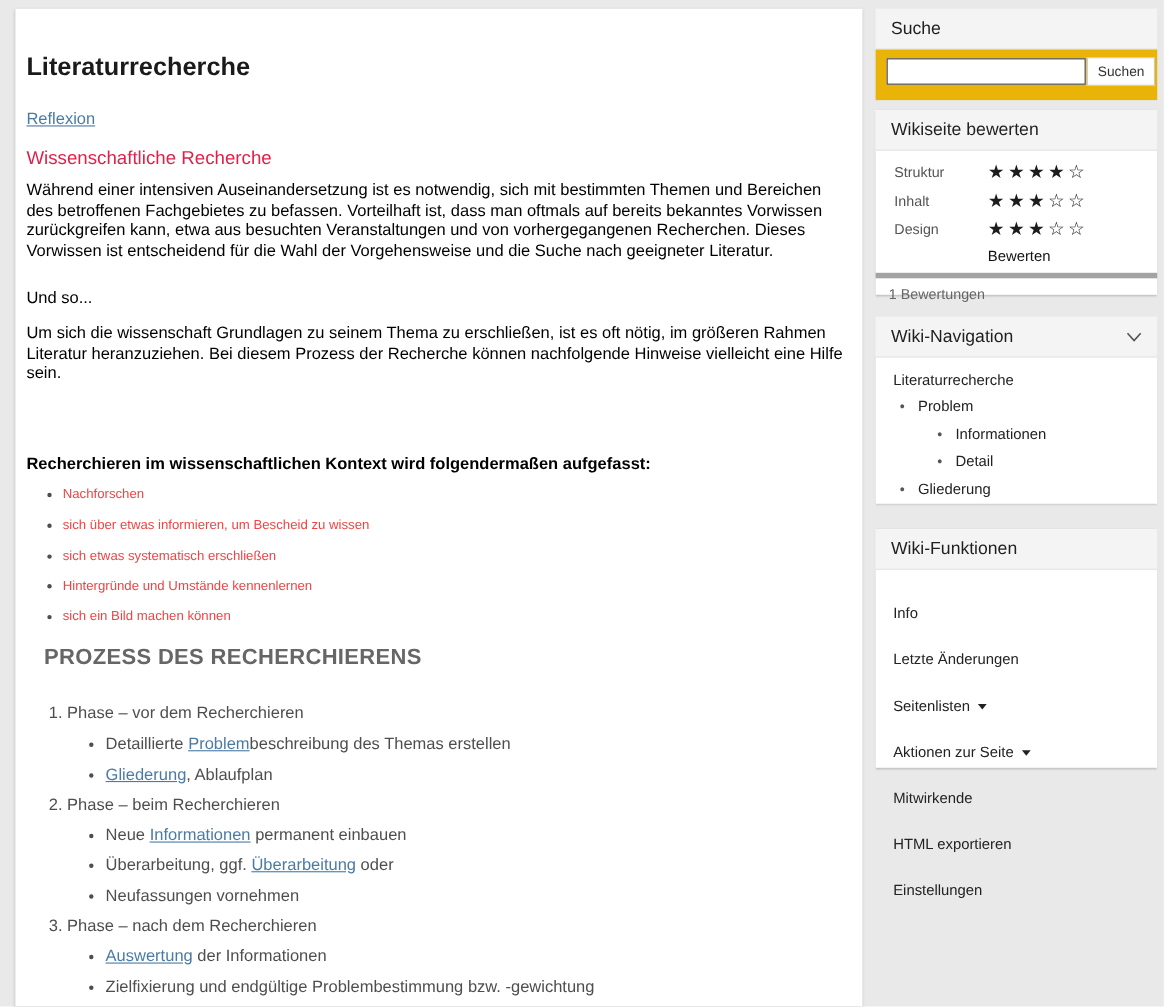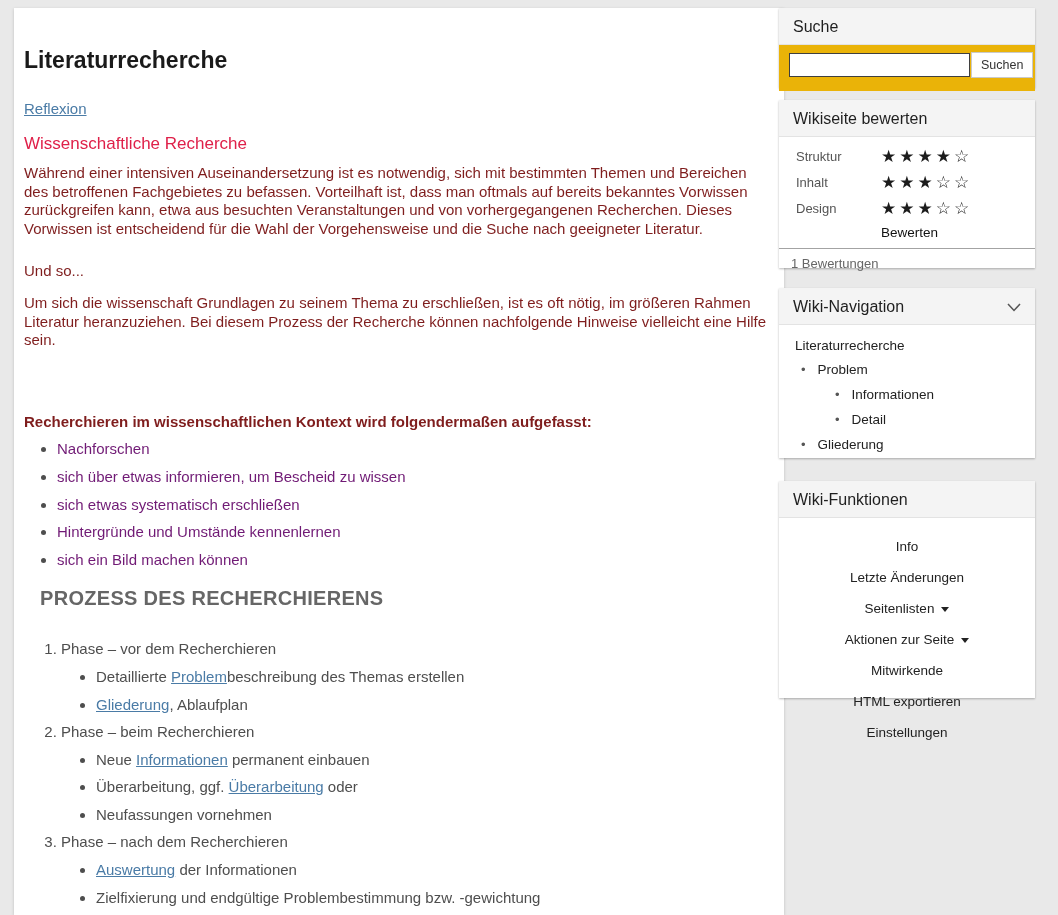--- a/index.html
+++ b/index.html
@@ -14,36 +14,36 @@
   
   .main-panel {
     position:absolute; left:14px; top:8px; width:770px; height:907px;
     background:#ffffff; box-shadow:0 1px 3px rgba(0,0,0,.18);
     padding:0 14px 0 10px; overflow:hidden;
   }
   .page-title { margin:38px 0 0; font-size:23px; line-height:28px; font-weight:700; color:#1a1a1a; }
   a.link { color:#4a7ba6; text-decoration:underline; cursor:pointer; }
   .reflexion { display:inline-block; margin-top:25px; font-size:15px; line-height:19px; }
   .section-heading { margin:15px 0 0; font-size:17px; line-height:21px; font-weight:400; color:#df2049; }
-  .body-p { margin:10px 0 0; font-size:15px; line-height:18.6px; color:#7f1d1d; }
+  .body-p { margin:10px 0 0; font-size:15px; line-height:18.6px; color:#000000; }
   .p-undso { margin-top:24px; }
   .p-um { margin-top:13px; }
   .p-intro { margin-top:63px;font-weight:bold; }
   ul.intro-list { margin:9px 0 0; padding-left:33px; }
-  ul.intro-list li { font-size:15px; line-height:18.6px; color:#701a75; margin-bottom:9px; }
+  ul.intro-list li { font-size:12px; line-height:18.6px; color:#ef4444; margin-bottom:9px; }
   ul.intro-list li::marker, ol.phases li::marker, ul.sub-list li::marker { color:#4e4e4e; }
   .process-heading { margin:17px 16px 0; font-size:20px; line-height:24px; font-weight:700; color:#666666; letter-spacing:.3px; }
   ol.phases { margin:30px 0 0; padding-left:37px; }
   ol.phases > li { font-size:15px; line-height:18.6px; color:#4e4e4e; margin-bottom:9px; }
   ul.sub-list { margin:9px 0 0; padding-left:35px; list-style:disc; }
   ul.sub-list li { font-size:15px; line-height:18.6px; color:#4e4e4e; margin-bottom:9px; }
 
   
   .panel {
-    position:absolute; left:779px; width:256px; background:#ffffff;
+    position:absolute; left:796px; width:256px; background:#ffffff;
     box-shadow:0 1px 2px rgba(0,0,0,.28);
   }
   .panel-header {
     background:#f4f4f4; border-bottom:1px solid #e3e3e3;
     padding:9px 14px 8px; font-size:16px; line-height:19px; color:#1f1f1f;
     display:flex; align-items:center; justify-content:space-between;
   }
   
   .panel-search { top:8px; height:80px; }
   .search-body { display:flex; align-items:center; padding:7px 12px 13px 10px; background:#eab308; }
@@ -56,34 +56,34 @@
     background:#fefefe; color:#333; font-size:12.5px; font-family:"Liberation Sans",sans-serif; cursor:pointer;
   }
   
   .panel-rating { top:100px; height:168px; }
   .rating-body { padding:10px 12px 0 17px; }
   .rating-row { display:flex; align-items:center; margin-bottom:8px; height:18px; }
   .rating-label { width:85px; font-size:13px; color:#555; }
   .stars { font-size:17px; line-height:17px; color:#1c1c1c; }
   .stars .star { margin-right:3px; cursor:pointer; }
   .rate-action { text-align:center; font-size:13.5px; color:#111; margin:3px 0 8px; cursor:pointer; }
-  .rating-count { border-top:1px solid #a3a3a3; padding:7px 12px 8px; font-size:13px; color:#666; }
+  .rating-count { border-top:5px solid #a3a3a3; padding:7px 12px 8px; font-size:13px; color:#666; }
   
   .panel-nav { top:288px; height:170px; }
   .nav-body { padding:13px 16px 12px; }
   .nav-root { font-size:13.5px; color:#222; cursor:pointer; }
   ul.nav-list { list-style:none; margin:7px 0 0; padding-left:6px; }
   ul.nav-list ul { list-style:none; margin:0; padding-left:34px; }
   ul.nav-list li { font-size:13.5px; color:#222; line-height:16px; margin-top:9px; }
   ul.nav-list li > .bullet { color:#555; font-size:13px; margin-right:12px; }
   .chev { flex:0 0 auto; cursor:pointer; }
   
   .panel-fn { top:481px; height:217px; }
   .fn-body { padding:10px 16px 14px; }
-  .fn-item { font-size:13.5px; color:#222; line-height:16px; padding:4px 0; margin-top:7px; cursor:pointer; display:flex; align-items:center;justify-content:center; }
+  .fn-item { font-size:13.5px; color:#222; line-height:16px; padding:4px 0; margin-top:18px; cursor:pointer; display:flex; align-items:center; }
   .caret {
     display:inline-block; width:0; height:0;
     border-left:4px solid transparent; border-right:4px solid transparent;
     border-top:5px solid #222; margin-left:7px;
   }
 </style>
 </head>
 <body>
 
 <div class="main-panel">

